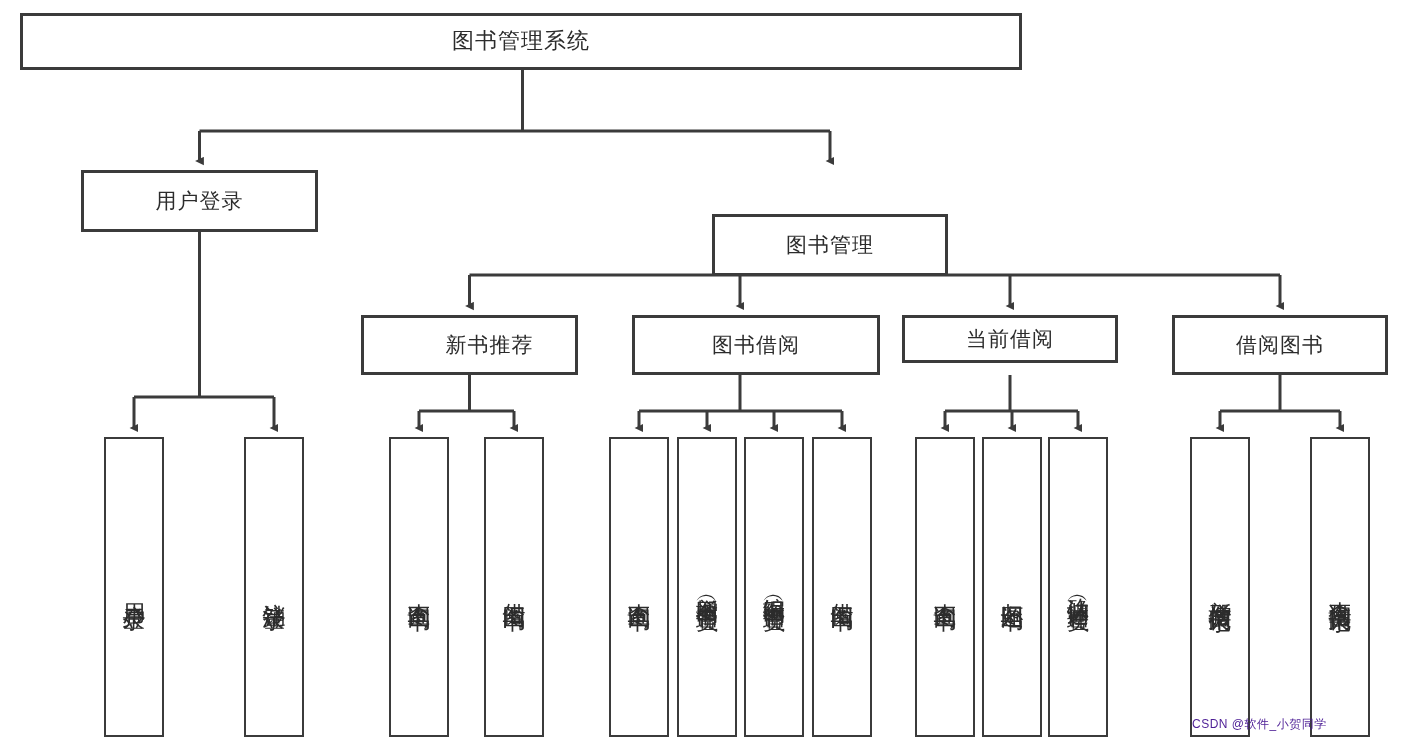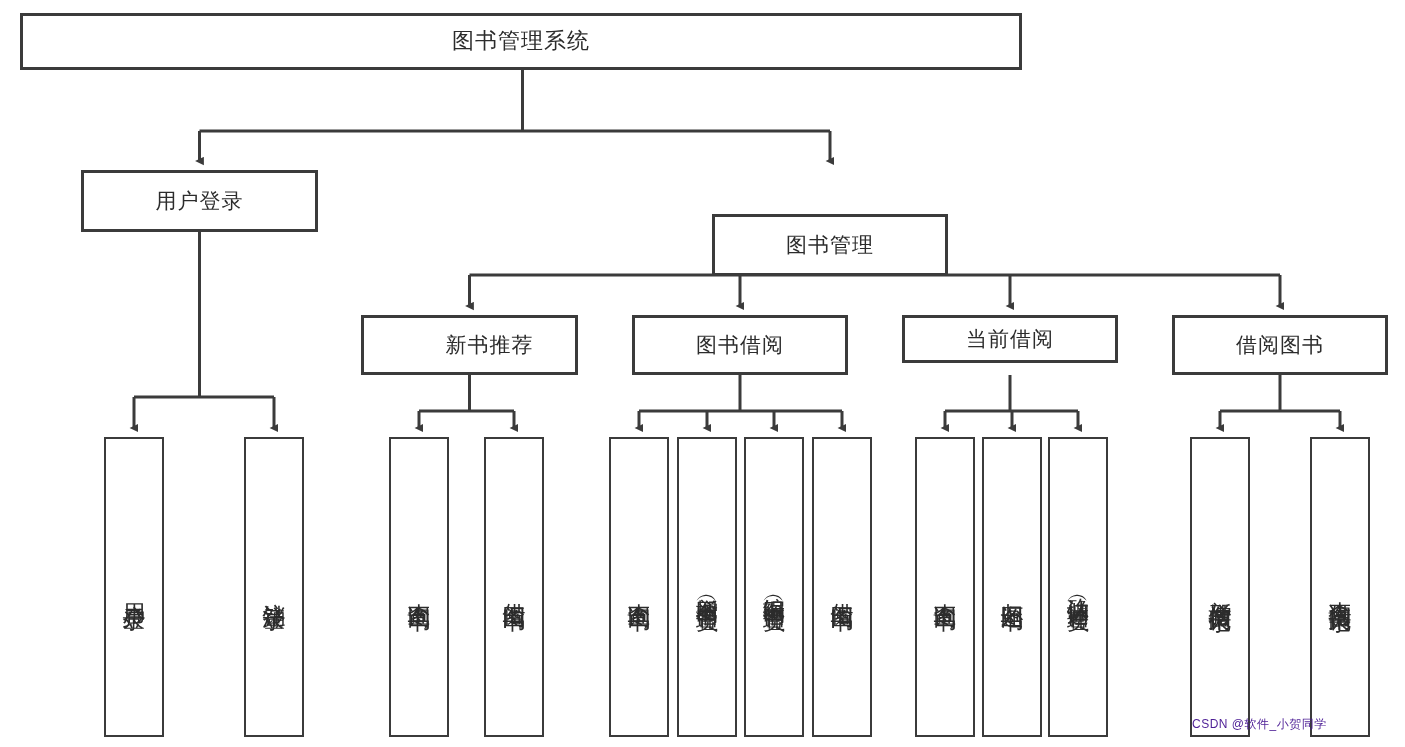--- a/index.html
+++ b/index.html
@@ -141,21 +141,21 @@
       </div>
       <div class="node lvl1" style="left: 81px; top: 170px; width: 237px; height: 62px;">
         <div class="node-label">用户登录</div>
       </div>
       <div class="node lvl1" style="left: 712px; top: 170px; width: 236px; height: 62px; margin-top: 44px;">
         <div class="node-label">图书管理</div>
       </div>
       <div class="node lvl2" style="left: 361px; top: 315px; width: 217px; height: 60px; padding-left: 40px;">
         <div class="node-label">新书推荐</div>
       </div>
-      <div class="node lvl2" style="left: 632px; top: 315px; width: 216px; height: 60px;">
+      <div class="node lvl2" style="left: 632px; top: 315px; width: 248px; height: 60px;">
         <div class="node-label">图书借阅</div>
       </div>
       <div class="node lvl2" style="left: 902px; top: 315px; width: 216px; height: 48px;">
         <div class="node-label">当前借阅</div>
       </div>
       <div class="node lvl2" style="left: 1172px; top: 315px; width: 216px; height: 60px;">
         <div class="node-label">借阅图书</div>
       </div>
       <div class="node leaf" style="left: 104px; top: 437px; width: 60px; height: 300px;">
         <div class="leaf-inner">

